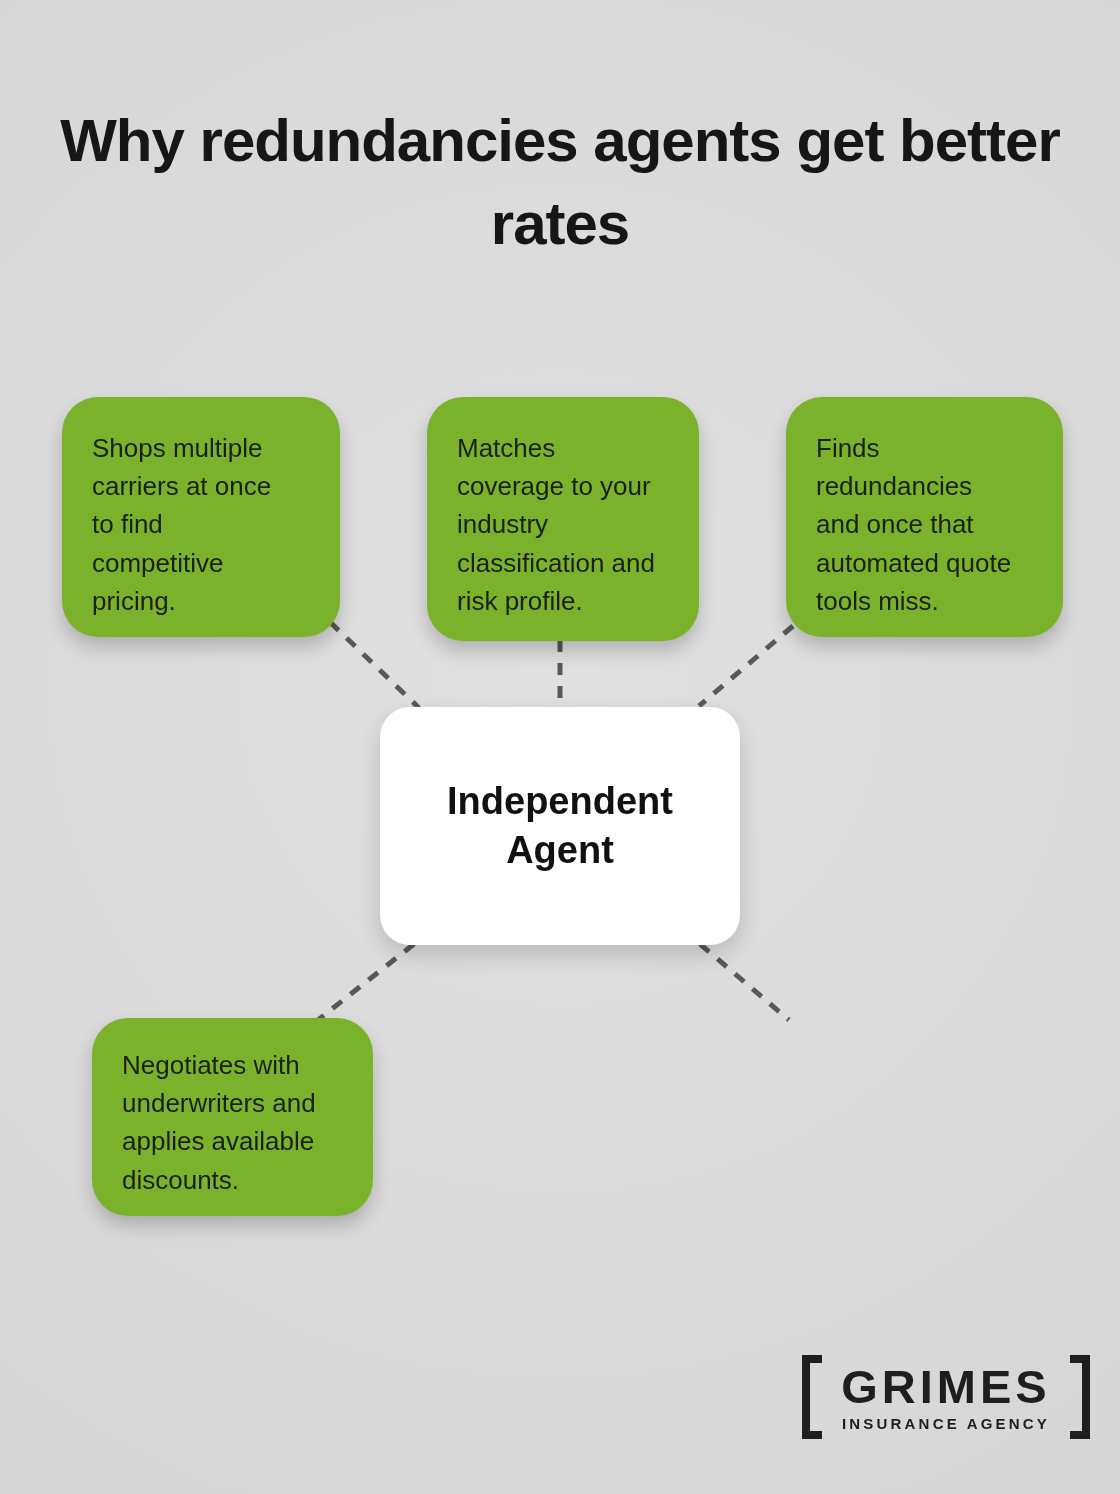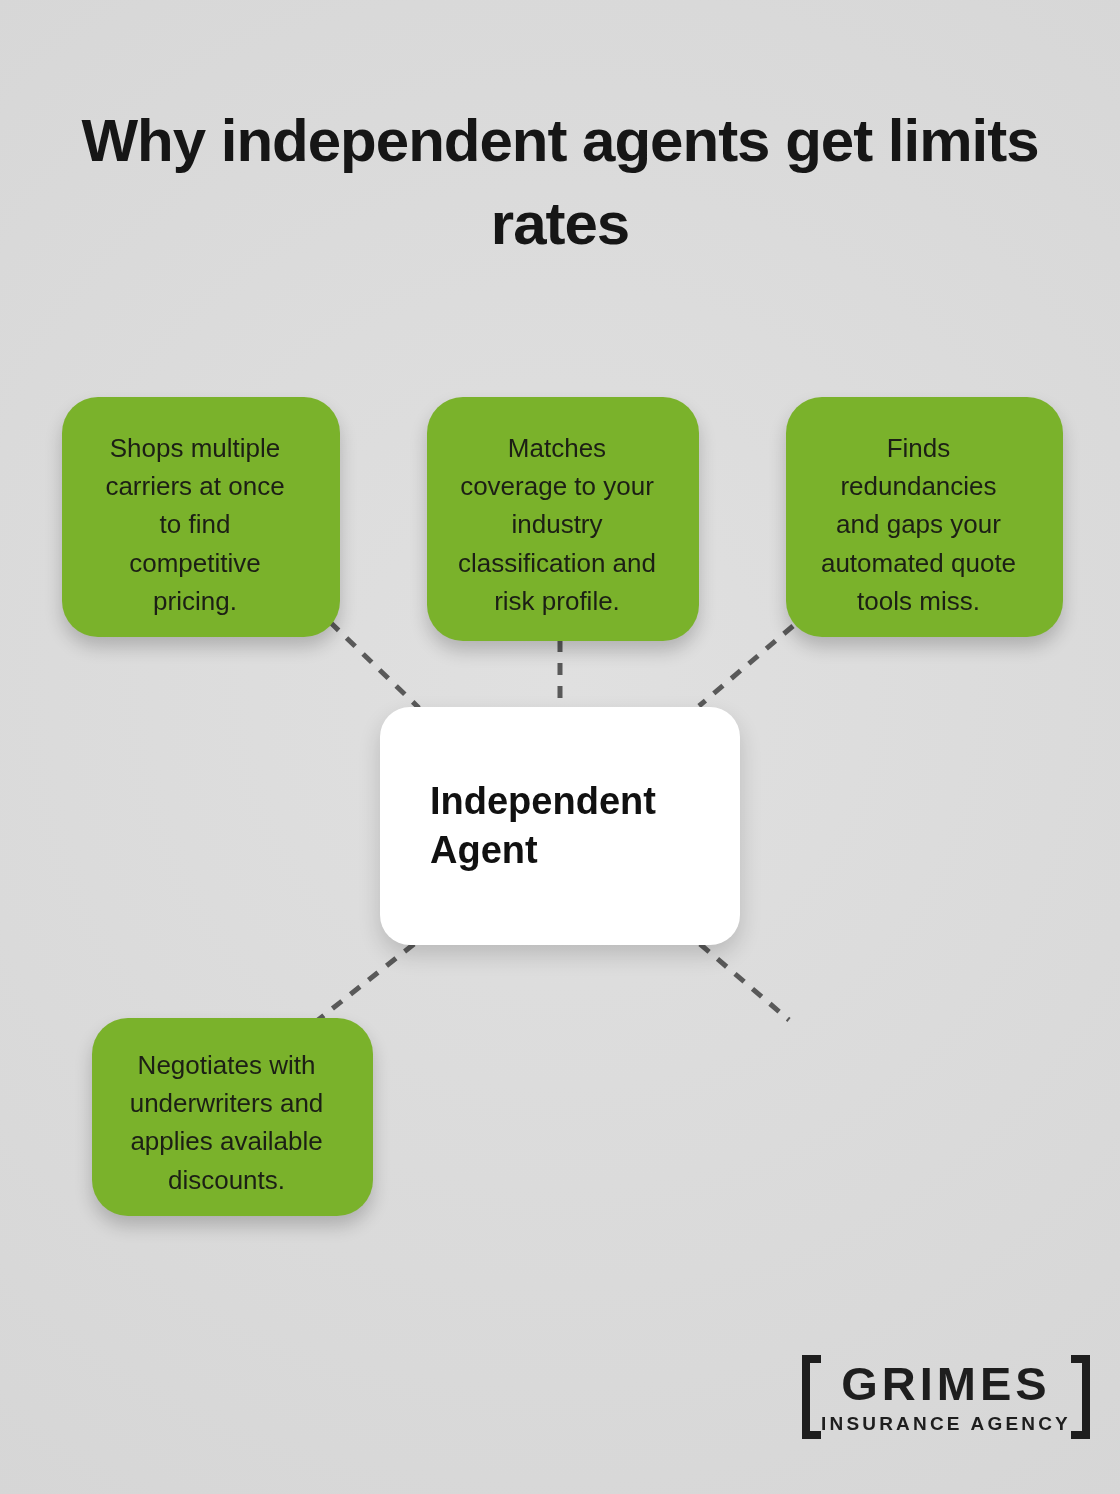--- a/index.html
+++ b/index.html
@@ -37,40 +37,40 @@
   .benefit-box {
     position: absolute;
     z-index: 2;
     background: #7ab22b;
     border-radius: 36px;
     box-shadow: 0 10px 18px rgba(0,0,0,0.20);
     padding: 32px 42px 28px 30px;
     color: #1c1f15;
     font-size: 26px;
     line-height: 1.47;
-    text-align: center;
   }
   .box-tl { left: 62px;  top: 397px; width: 278px; height: 240px; }
   .box-tm { left: 427px; top: 397px; width: 272px; height: 244px; }
   .box-tr { left: 786px; top: 397px; width: 277px; height: 240px; }
   .box-bl { left: 64px;  top: 1018px; width: 281px; height: 198px; padding-top: 28px; margin-left: 28px; }
   .box-br { left: 787px; top: 1016px; width: 276px; height: 240px; }
   .center-node {
     position: absolute;
     z-index: 3;
     left: 380px;
     top: 707px;
     width: 360px;
     height: 238px;
     background: #ffffff;
     border-radius: 30px;
     box-shadow: 0 10px 22px rgba(0,0,0,0.16);
     display: flex;
     align-items: center;
     justify-content: center;
+    text-align: center;
   }
   .center-node .label {
     font-size: 38px;
     line-height: 1.3;
     font-weight: 700;
     color: #111111;
     width: 260px;
   }
   .logo {
     position: absolute;
@@ -95,52 +95,52 @@
     flex: 1;
   }
   .logo-name {
     font-size: 47px;
     font-weight: 600;
     letter-spacing: 4px;
     line-height: 1.05;
     white-space: nowrap;
   }
   .logo-sub {
-    font-size: 19px;
+    font-size: 15px;
     font-weight: 700;
     letter-spacing: 3.2px;
     margin-top: 4px;
     white-space: nowrap;
   }
 </style>
 </head>
 <body>
 
 <div class="canvas">
 
-  <h1 class="page-title">Why independent agents get limits rates</h1>
+  <h1 class="page-title">Why redundancies agents get better rates</h1>
 
   <svg class="connectors" viewBox="0 0 1120 1494" xmlns="http://www.w3.org/2000/svg">
     <line x1="330" y1="622" x2="419" y2="708" stroke="#595959" stroke-width="5" stroke-dasharray="12 11"></line>
     <line x1="560" y1="640" x2="560" y2="700" stroke="#595959" stroke-width="5" stroke-dasharray="12 11"></line>
     <line x1="793" y1="626" x2="699" y2="706" stroke="#595959" stroke-width="5" stroke-dasharray="12 11"></line>
     <line x1="414" y1="944" x2="318" y2="1020" stroke="#595959" stroke-width="5" stroke-dasharray="12 11"></line>
     <line x1="700" y1="944" x2="789" y2="1020" stroke="#595959" stroke-width="5" stroke-dasharray="12 11"></line>
   </svg>
 
   <div class="benefit-box box-tl">
     <p>Shops multiple carriers at once to find competitive pricing.</p>
   </div>
 
   <div class="benefit-box box-tm">
     <p>Matches coverage to your industry classification and risk profile.</p>
   </div>
 
   <div class="benefit-box box-tr">
-    <p>Finds redundancies and gaps your automated quote tools miss.</p>
+    <p>Finds redundancies and once that automated quote tools miss.</p>
   </div>
 
   <div class="center-node">
     <div class="label">Independent Agent</div>
   </div>
 
   <div class="benefit-box box-bl">
     <p>Negotiates with underwriters and applies available discounts.</p>
   </div>
 

